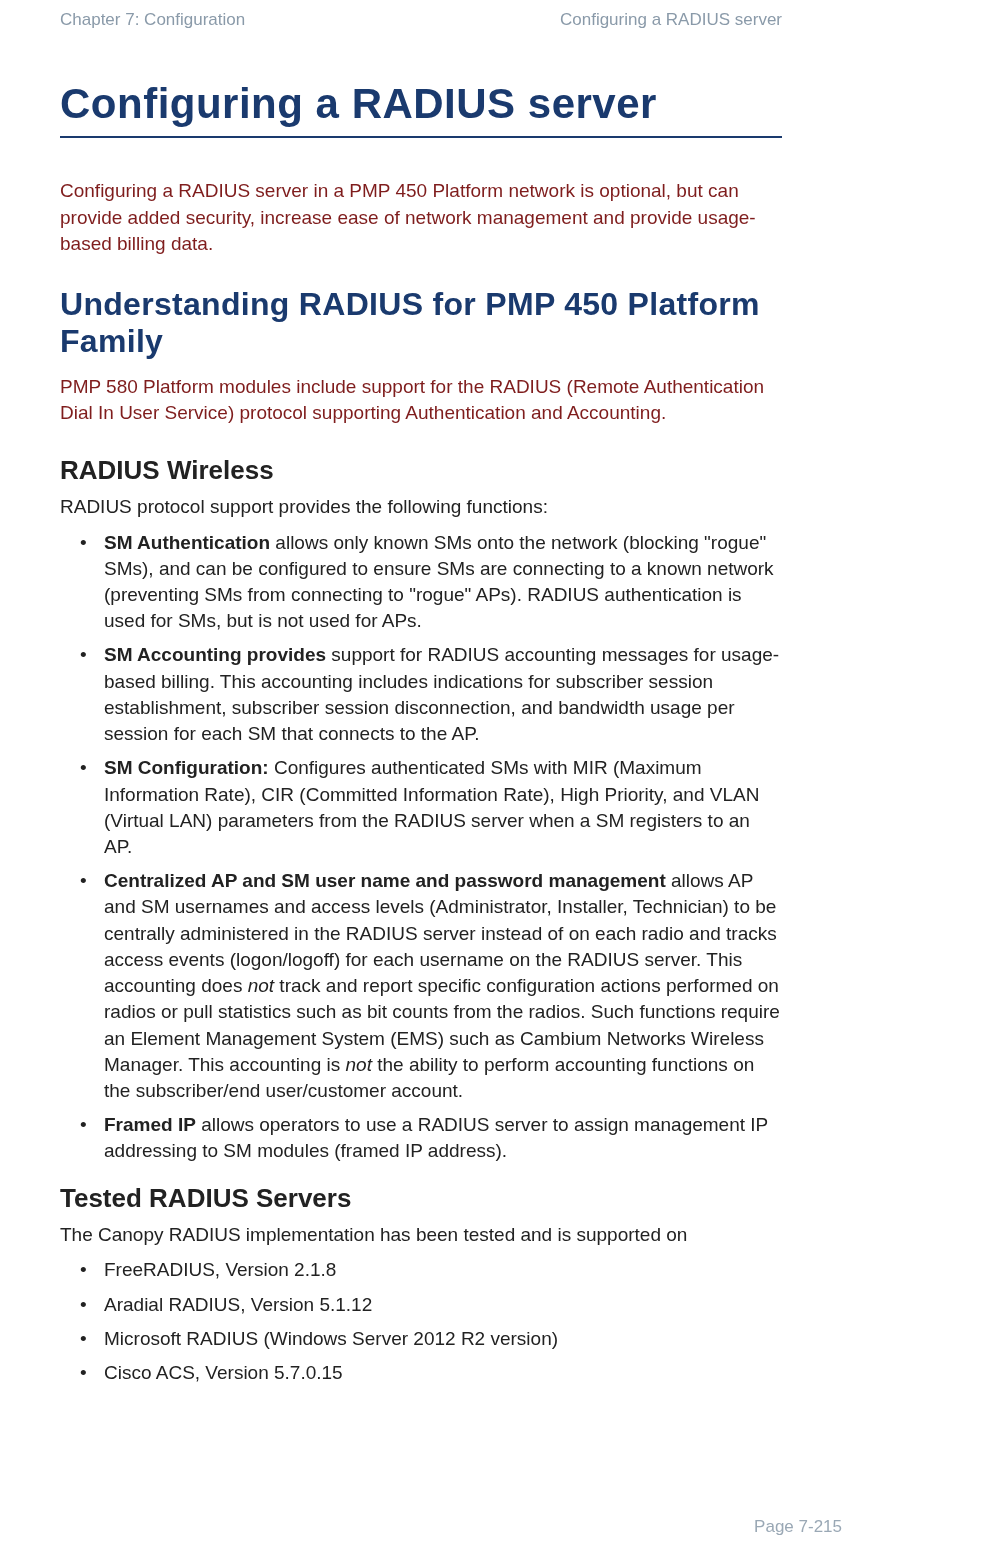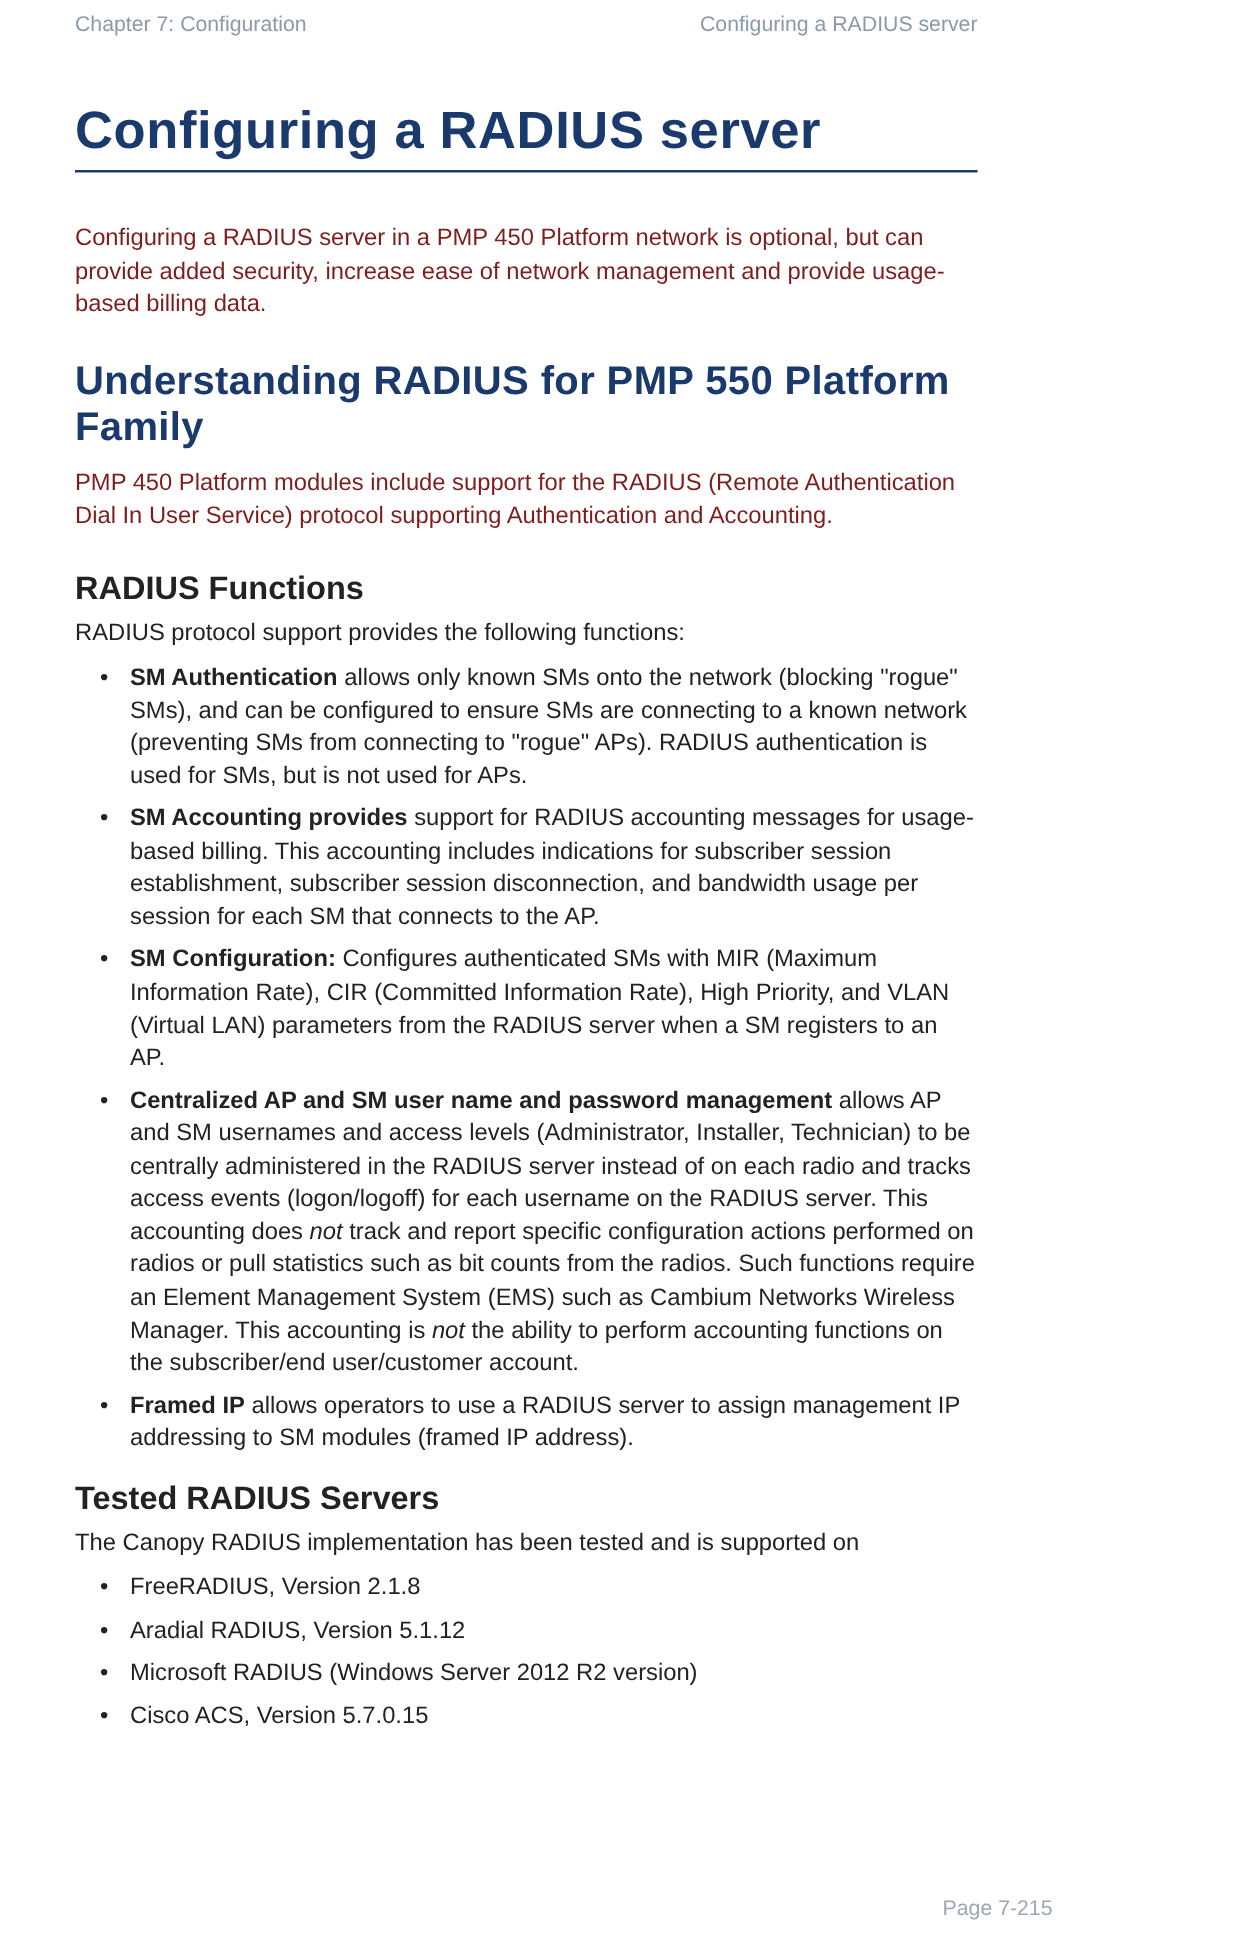--- a/index.html
+++ b/index.html
@@ -105,24 +105,24 @@
   <div class="running-header">
     <span>Chapter 7:  Configuration</span>
     <span>Configuring a RADIUS server</span>
   </div>
 
   <h1 class="title">Configuring a RADIUS server</h1>
   <hr class="rule">
 
   <p class="body">Configuring a RADIUS server in a PMP 450 Platform network is optional, but can provide added security, increase ease of network management and provide usage-based billing data.</p>
 
-  <h2 class="section">Understanding RADIUS for PMP 550 Platform Family</h2>
-  <p class="body">PMP 450 Platform modules include support for the RADIUS (Remote Authentication Dial In User Service) protocol supporting Authentication and Accounting.</p>
+  <h2 class="section">Understanding RADIUS for PMP 450 Platform Family</h2>
+  <p class="body">PMP 580 Platform modules include support for the RADIUS (Remote Authentication Dial In User Service) protocol supporting Authentication and Accounting.</p>
 
-  <h3 class="sub">RADIUS Functions</h3>
+  <h3 class="sub">RADIUS Wireless</h3>
   <p class="lead">RADIUS protocol support provides the following functions:</p>
 
   <ul class="bullets">
     <li>
       <span class="b">SM Authentication</span><span> allows only known SMs onto the network (blocking "rogue" SMs), and can be configured to ensure SMs are connecting to a known network (preventing SMs from connecting to "rogue" APs). RADIUS authentication is used for SMs, but is not used for APs.</span>
     </li>
     <li>
       <span class="b">SM Accounting provides</span><span> support for RADIUS accounting messages for usage-based billing. This accounting includes indications for subscriber session establishment, subscriber session disconnection, and bandwidth usage per session for each SM that connects to the AP.</span>
     </li>
     <li>

